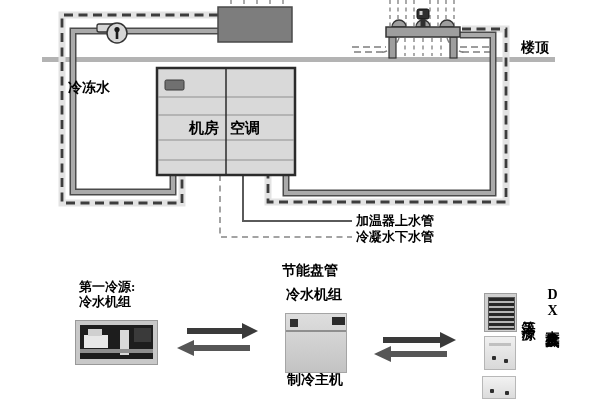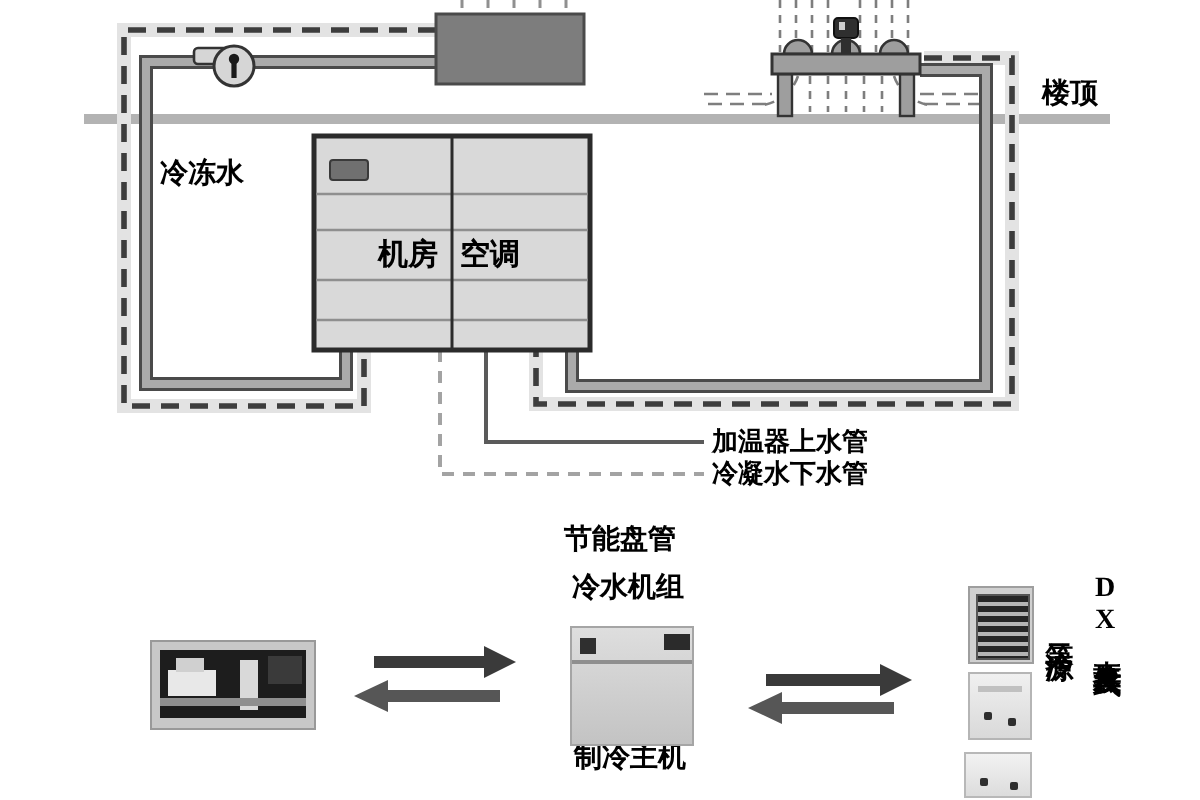--- a/index.html
+++ b/index.html
@@ -1,21 +1,21 @@
 <!DOCTYPE html>
 <html><head>
 <meta charset="utf-8">
 <style>
   html,body{margin:0;padding:0;background:#fff;}
   #stage{position:relative;width:600px;height:400px;background:#fff;overflow:hidden;
          font-family:"Liberation Serif","DejaVu Serif",serif;color:#111;}
   #pipes-svg{position:absolute;left:0;top:0;width:600px;height:400px;}
   .lbl{position:absolute;font-weight:bold;font-size:14px;line-height:1.15;white-space:nowrap;color:#000000;}
   .lbl-sm{font-size:13px;}
-  .center{text-align:center;}
+  .center{}
   .vert{writing-mode:vertical-rl;text-orientation:upright;}
   .block span{display:block;}
   
   .photo{position:absolute;box-sizing:border-box;}
   .p-frame1{left:75px;top:320px;width:83px;height:45px;background:#c8c8c8;border:1px solid #999;}
   .p1-inner{position:absolute;left:4px;top:4px;width:73px;height:34px;background:#1d1d1d;overflow:hidden;}
   .p1-inner div{position:absolute;}
   .p1-a{left:4px;top:10px;width:24px;height:13px;background:#e8e8e8;}
   .p1-b{left:8px;top:4px;width:14px;height:7px;background:#d0d0d0;}
   .p1-c{left:40px;top:5px;width:9px;height:25px;background:#d9d9d9;}
@@ -122,20 +122,24 @@
   <div class="lbl" style="left:184px;top:120px;width:40px;text-align:center;font-size:15px;">机房</div>
   <div class="lbl" style="left:230px;top:120px;font-size:15px;">空调</div>
 
   <div class="lbl lbl-sm" style="left:356px;top:214px;">加温器上水管</div>
   <div class="lbl lbl-sm" style="left:356px;top:230px;">冷凝水下水管</div>
 
   <div class="lbl" style="left:282px;top:263px;">节能盘管</div>
   <div class="lbl" style="left:286px;top:287px;">冷水机组</div>
   <div class="lbl" style="left:287px;top:372px;">制冷主机</div>
 
+  <div class="lbl block lbl-sm" style="left:79px;top:280px;">
+    <span>第一冷源:</span>
+    <span>冷水机组</span>
+  </div>
 
   <div class="lbl vert" style="left:520px;top:310px;letter-spacing:2px;">第二冷源</div>
   <div class="lbl vert" style="left:544px;top:287px;letter-spacing:1px;">DX直接蒸发式</div>
 
   <div class="photo p-frame1">
     <div class="p1-inner">
       <div class="p1-a"></div>
         <div class="p1-b"></div>
         <div class="p1-e"></div>
       <div class="p1-c"></div>

